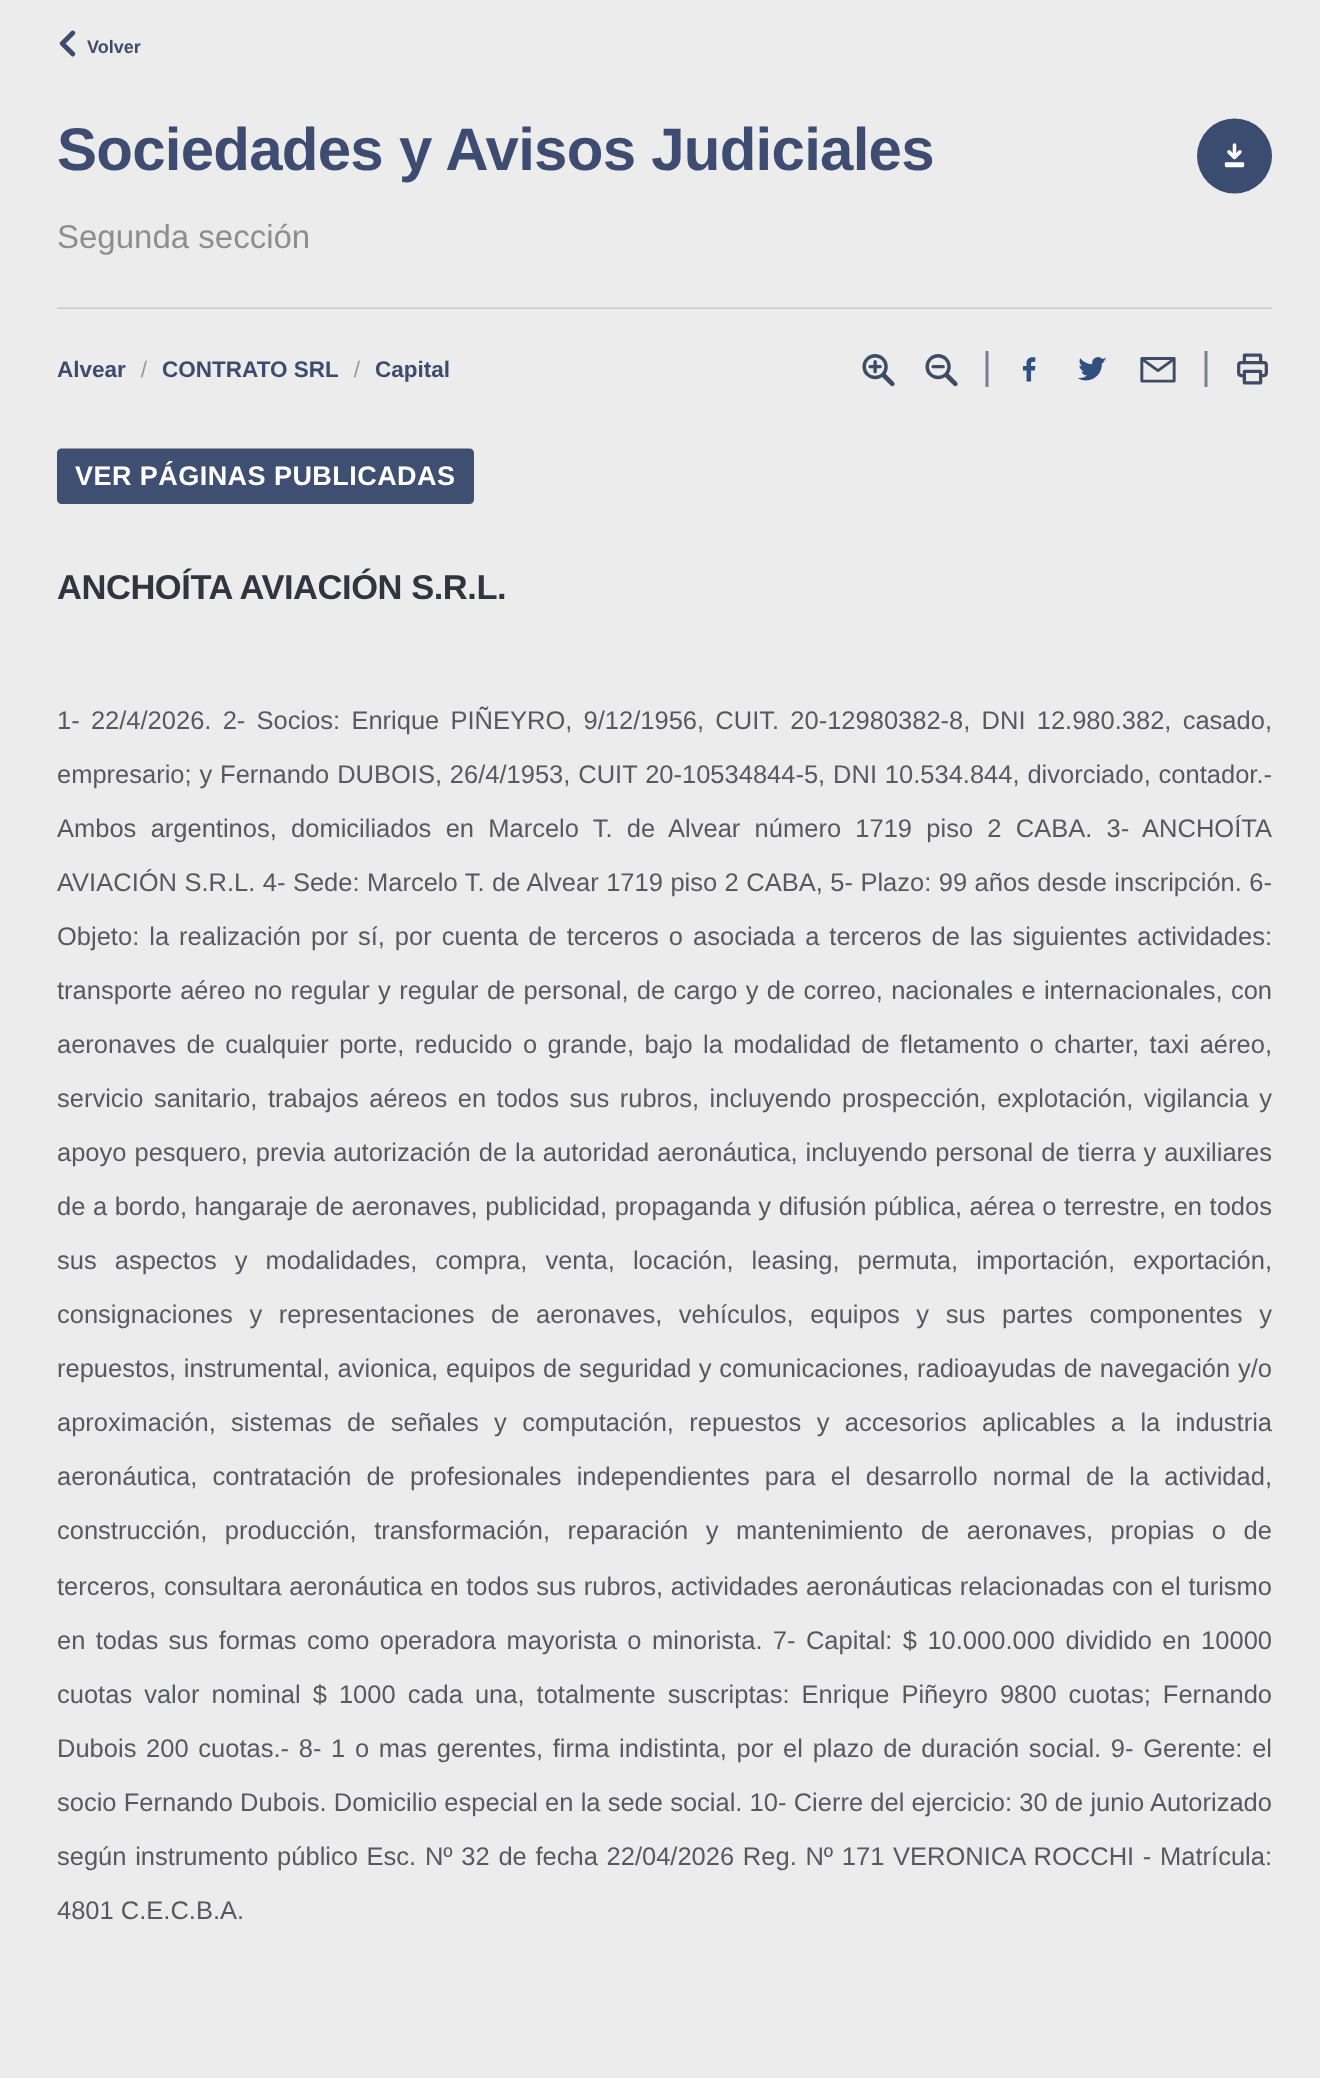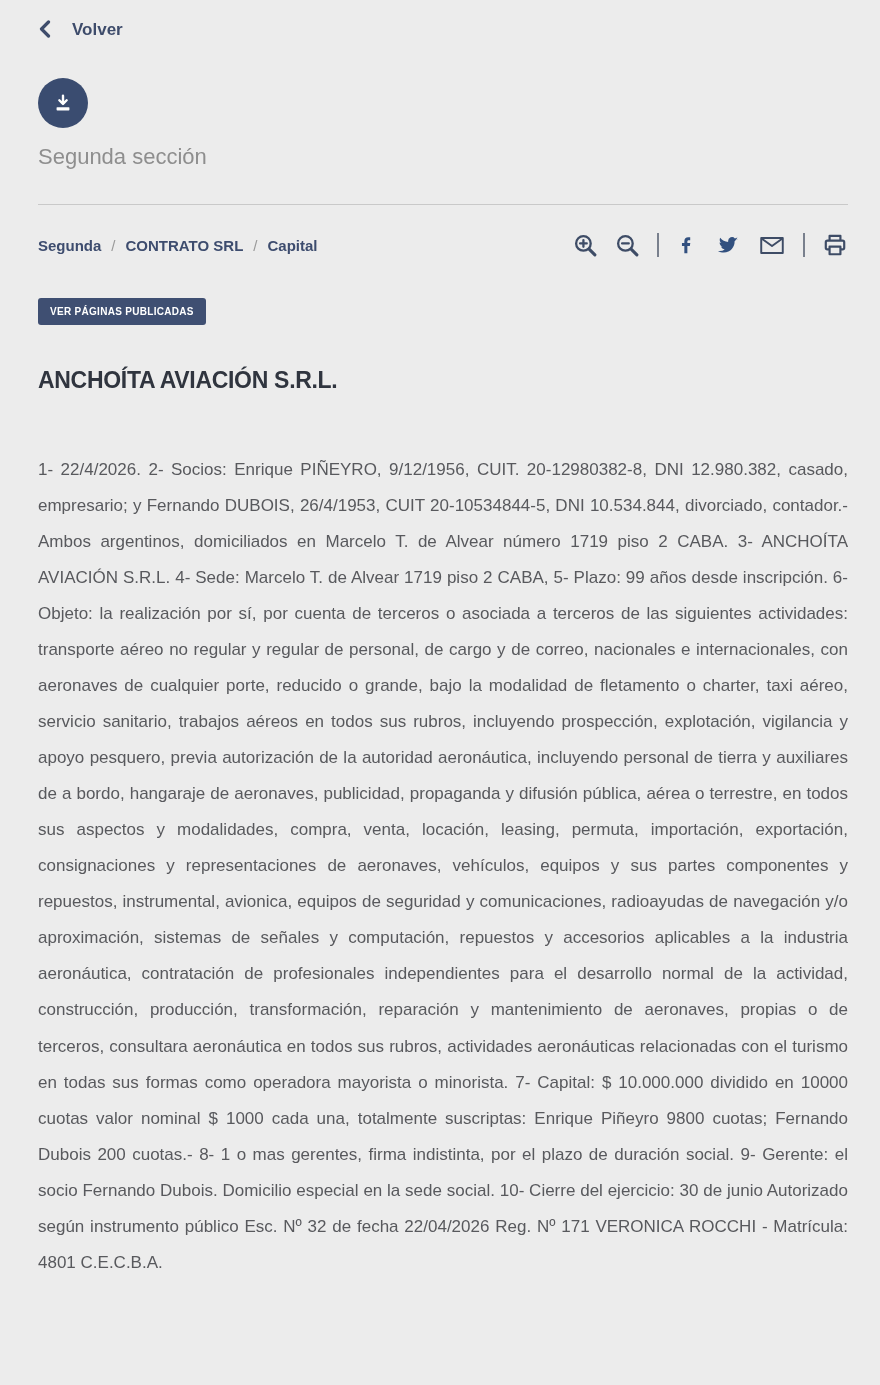--- a/index.html
+++ b/index.html
@@ -7,22 +7,22 @@
   html,body { background:#ececec; }
   body {
     font-family:"Liberation Sans", sans-serif;
     width:880px; min-height:1385px;
     color:#58595d;
   }
   .page { width:880px; min-height:1385px; padding:20px 32px 40px 38px; background:#ececec; }
 
   
   .back-link {
-    display:inline-flex; align-items:flex-start; gap:20px;
-    color:#3e4c6b; font-size:17px; font-weight:bold; text-decoration:none;
+    display:inline-flex; align-items:flex-end; gap:6px;
+    color:#3e4c6b; font-size:12px; font-weight:bold; text-decoration:none;
     cursor:pointer;
   }
   .back-link svg { display:block; }
 
   
   .header-row { display:flex; align-items:flex-start; justify-content:space-between; margin-top:34px; }
   .page-title {
     font-size:40px; font-weight:bold; color:#3d4c70; letter-spacing:-0.5px; line-height:1.15;
   }
   .download-btn {
@@ -44,21 +44,21 @@
   .toolbar { display:flex; align-items:center; gap:17px; color:#3e4c66; }
   .toolbar .tool { background:none; border:none; padding:0; color:#3e4c66; cursor:pointer; display:flex; align-items:center; }
   .toolbar .tool.social { color:#32507f; }
   .toolbar .vsep { width:2px; height:24px; background:#5c6576; opacity:.8; }
 
   
   .badge-btn {
     display:inline-block; margin-top:40px;
     background:#3f4f72; color:#ffffff; border:none; border-radius:3px;
     font-family:"Liberation Sans", sans-serif;
-    font-size:10px; font-weight:bold; letter-spacing:.3px;
+    font-size:18px; font-weight:bold; letter-spacing:.3px;
     padding:8px 12px; cursor:pointer;
   }
 
   
   .notice-heading {
     margin-top:42px; font-size:23px; font-weight:bold; color:#30353f; letter-spacing:-0.3px;
   }
   .notice-body {
     margin-top:58px; font-size:17px; line-height:2.12; color:#58595d;
     text-align:justify; text-justify:inter-word;
@@ -74,38 +74,39 @@
     <span style="display:flex;">
       <svg width="14" height="18" viewBox="0 0 14 18" fill="none" stroke="currentColor" stroke-width="3.2" stroke-linecap="round" stroke-linejoin="round">
           <polyline points="10.5,2 3.5,9 10.5,16"></polyline>
         </svg>
     </span>
     <span>Volver</span>
   </a>
 
   
   <div class="header-row">
+    <h1 class="page-title">Sociedades y Avisos Judiciales</h1>
     <button class="download-btn" aria-label="Descargar">
       <span style="display:flex;">
         <svg width="22" height="22" viewBox="0 0 24 24" fill="none">
           <path d="M12 4v8" stroke="#ffffff" stroke-width="2.6" stroke-linecap="round"></path>
           <path d="M8 9l4 4 4-4" stroke="#ffffff" stroke-width="2.6" stroke-linecap="round" stroke-linejoin="round"></path>
           <rect x="5" y="16.5" width="14" height="3.6" rx="0.8" fill="#ffffff"></rect>
         </svg>
       </span>
     </button>
   </div>
   <div class="subtitle">Segunda sección</div>
 
   <hr class="divider">
 
   
   <div class="crumb-row">
     <nav class="breadcrumb">
-      <a class="crumb">Segunda</a>
+      <a class="crumb">Alvear</a>
       <span class="sep">/</span>
       <a class="crumb">CONTRATO SRL</a>
       <span class="sep">/</span>
       <a class="crumb">Capital</a>
     </nav>
 
     <div class="toolbar">
       <button class="tool" aria-label="Aumentar texto">
         <span style="display:flex;">
           <svg width="25" height="25" viewBox="0 0 24 24" fill="none" stroke="currentColor" stroke-width="2.2" stroke-linecap="round">

